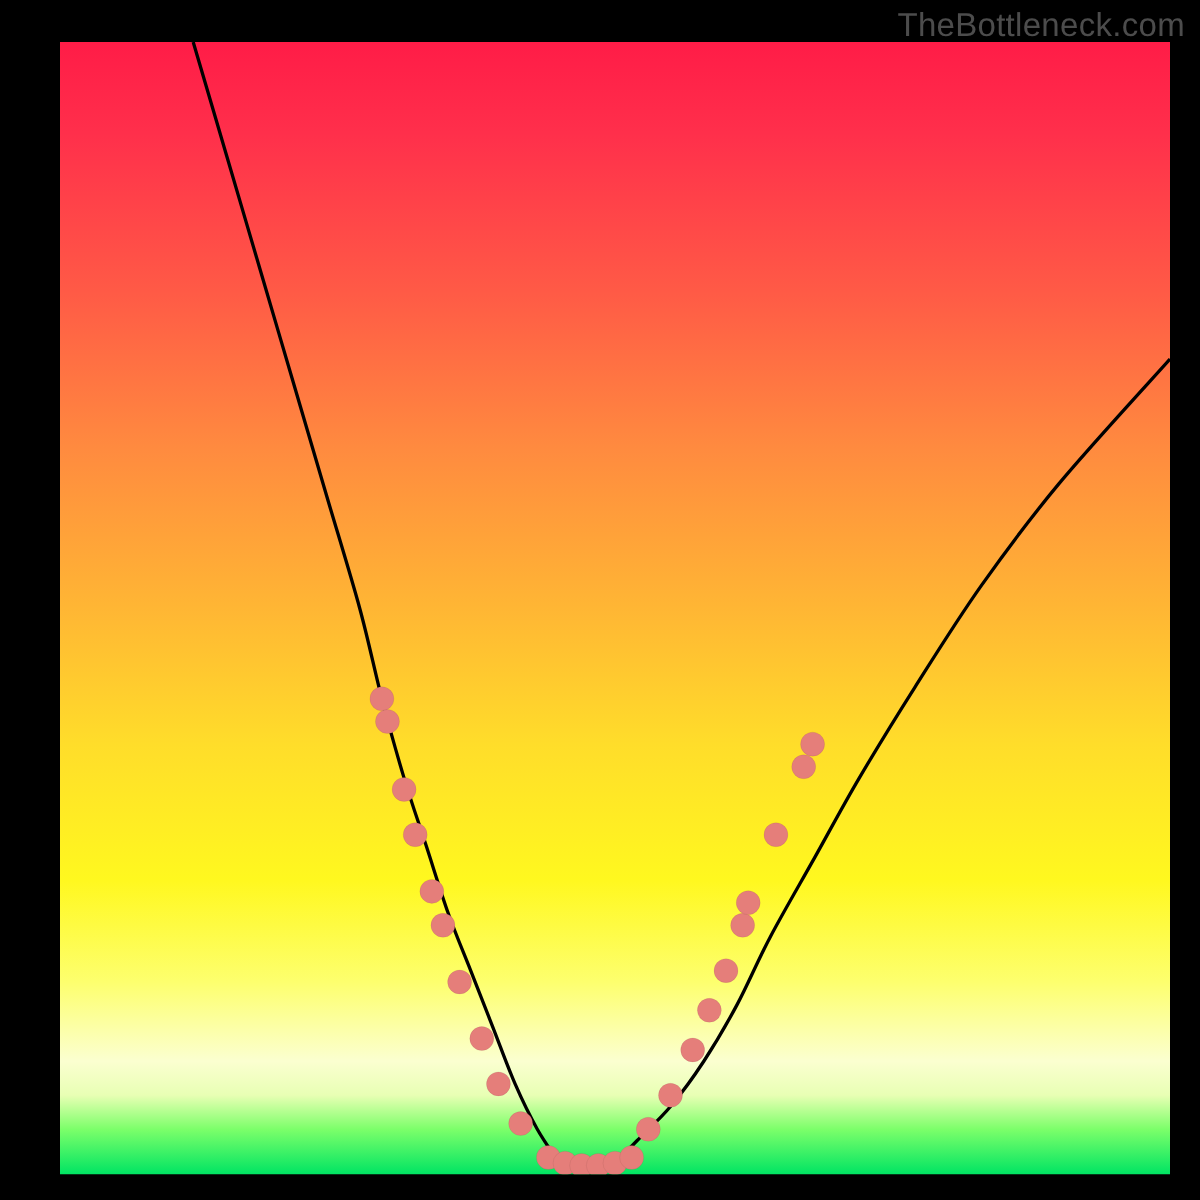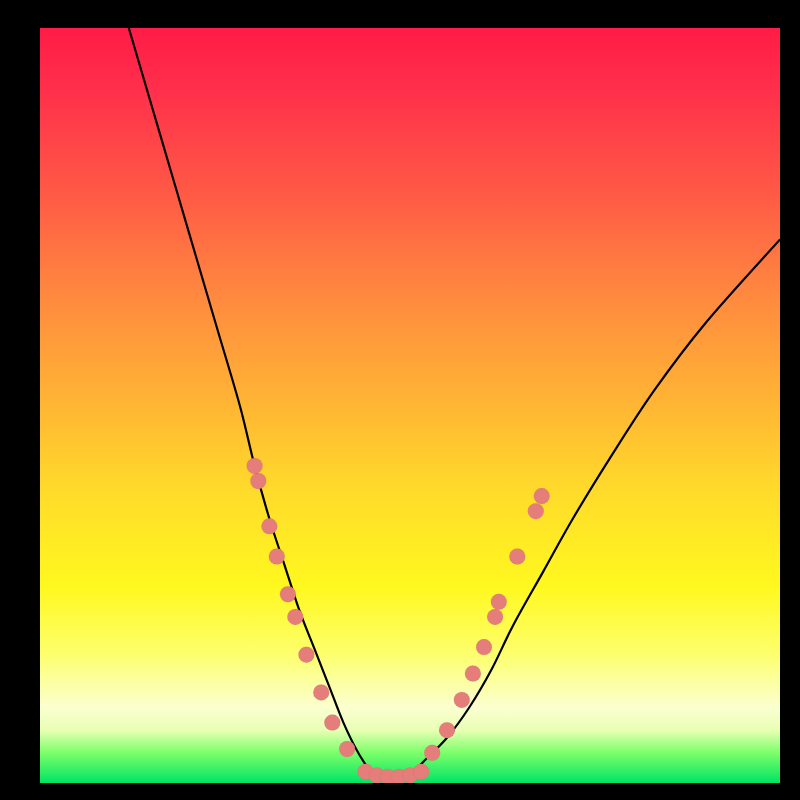--- a/index.html
+++ b/index.html
@@ -67,20 +67,21 @@
   .curves circle.dot {
     fill: #e57e7a;
     stroke: rgba(0,0,0,0.08);
     stroke-width: 0.5;
   }
 </style>
 </head>
 <body>
 
 <div class="stage">
+  <div class="watermark">TheBottleneck.com</div>
 
   <div class="plot-area">
     <div class="gradient"></div>
     <svg class="curves" viewBox="0 0 740 755" preserveAspectRatio="none">
       <g id="curve-layer">
           <path class="line" d="M 88.8,0 C 92.5,12.583333333333334 103.6,50.33333333333333 111,75.5 C 118.4,100.66666666666667 125.79999999999998,125.83333333333333 133.2,151 C 140.6,176.16666666666666 148,201.33333333333334 155.4,226.5 C 162.8,251.66666666666666 170.2,276.8333333333333 177.6,302 C 185,327.1666666666667 193.63333333333335,354.85 199.8,377.5 C 205.96666666666667,400.15 209.66666666666666,419.02500000000003 214.6,437.90000000000003 C 219.53333333333333,456.77500000000003 224.46666666666667,474.39166666666665 229.4,490.75 C 234.33333333333334,507.10833333333335 239.26666666666668,520.9499999999999 244.20000000000002,536.05 C 249.13333333333335,551.15 254.06666666666666,567.5083333333333 259,581.35 C 263.93333333333334,595.1916666666667 268.8666666666667,606.5166666666667 273.8,619.1 C 278.73333333333335,631.6833333333334 283.6666666666667,644.2666666666667 288.6,656.85 C 293.53333333333336,669.4333333333334 298.46666666666664,683.2750000000001 303.4,694.6 C 308.3333333333333,705.925 313.26666666666665,715.9916666666666 318.2,724.8 C 323.1333333333333,733.6083333333333 330.5333333333333,743.6750000000001 333,747.45"></path>
           <path class="line" d="M 370,747.45 C 372.4666666666667,744.9333333333334 378.6333333333333,738.6416666666667 384.8,732.35 C 390.9666666666667,726.0583333333334 399.6000000000001,718.5083333333334 407.00000000000006,709.7 C 414.40000000000003,700.8916666666667 421.8,690.825 429.2,679.5 C 436.59999999999997,668.175 444,655.5916666666667 451.4,641.75 C 458.79999999999995,627.9083333333333 464.9666666666667,612.8083333333334 473.6,596.45 C 482.23333333333335,580.0916666666667 493.33333333333337,561.2166666666666 503.20000000000005,543.5999999999999 C 513.0666666666667,525.9833333333332 521.6999999999999,509.625 532.8,490.75 C 543.9,471.875 556.2333333333333,451.7416666666667 569.8000000000001,430.35 C 583.3666666666668,408.95833333333337 598.1666666666666,385.04999999999995 614.1999999999999,362.4 C 630.2333333333332,339.75 645.0333333333333,319.6166666666667 666,294.45 C 686.9666666666667,269.2833333333333 727.6666666666666,225.24166666666665 740,211.39999999999998"></path>
         </g>
       <g id="dot-layer">
           <circle class="dot" cx="214.6" cy="437.90000000000003" r="8"></circle>

